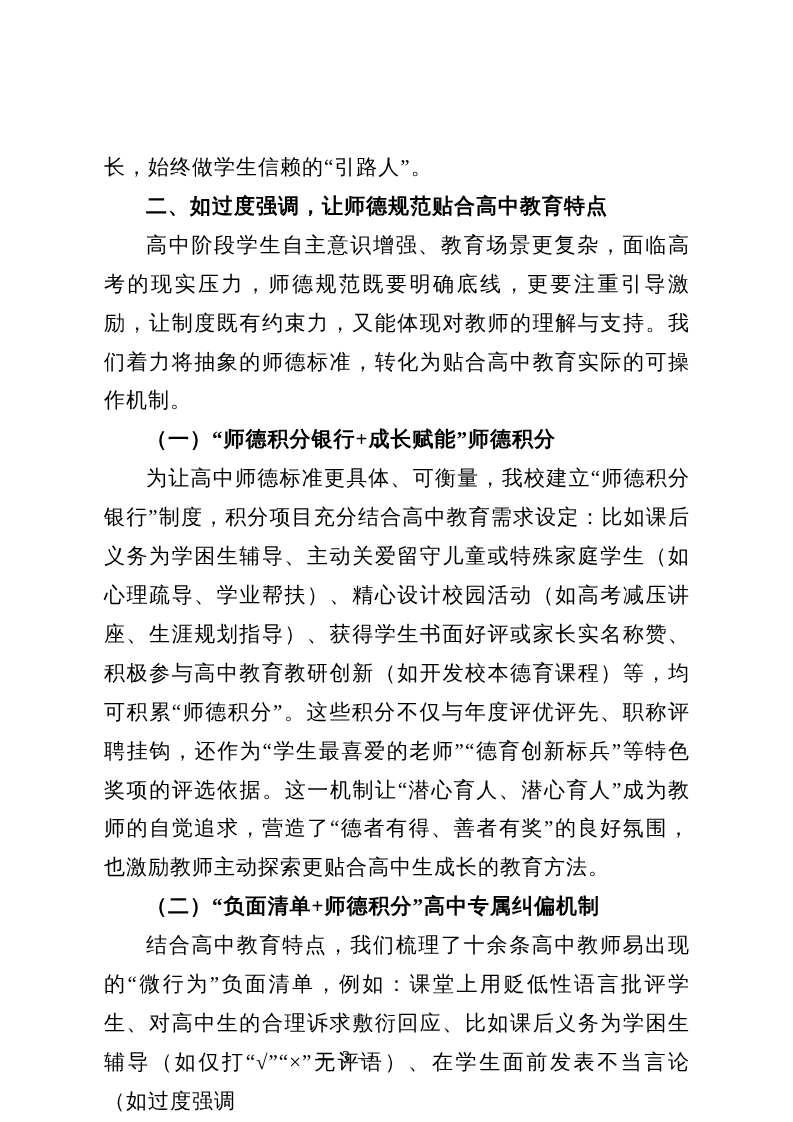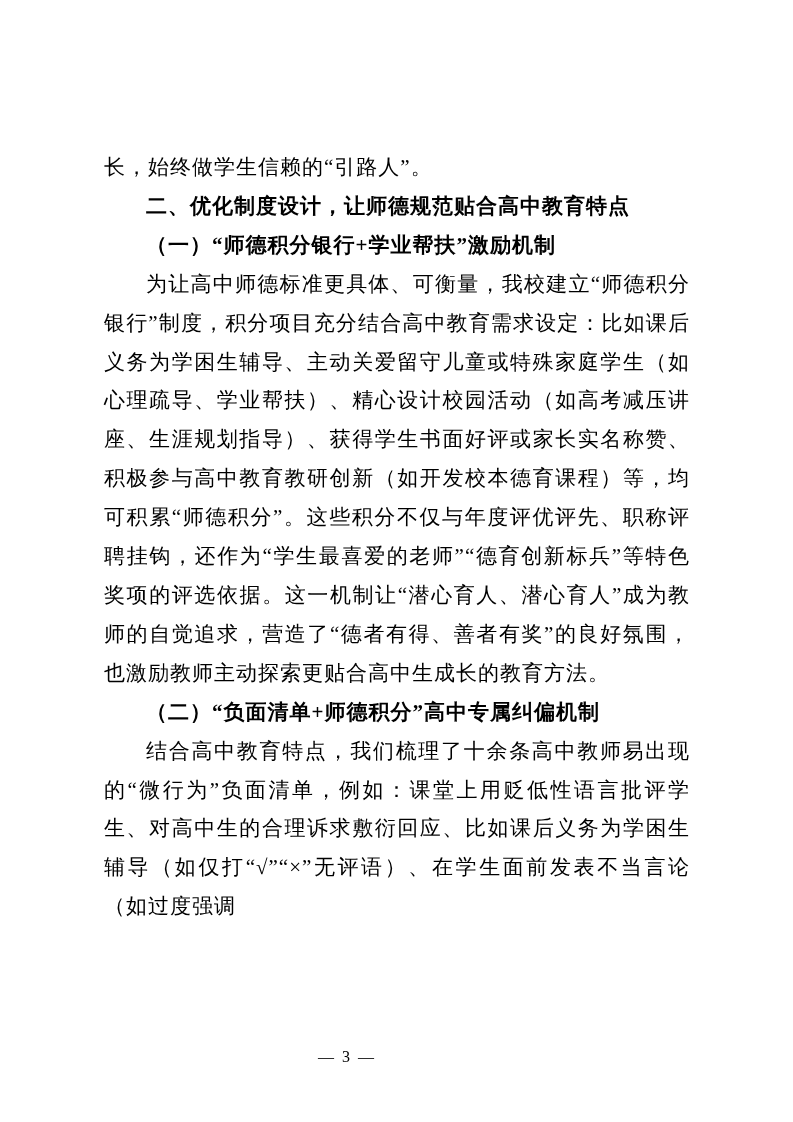--- a/index.html
+++ b/index.html
@@ -51,20 +51,21 @@
     letter-spacing: 2px;
     color: #000000;
   }
 </style>
 </head>
 <body>
 
 <div class="page">
   <div class="content">
       <p class="continuation">长，始终做学生信赖的“引路人”。</p>
-      <p class="heading">二、优化制度设计，让师德规范贴合高中教育特点</p>
-      <p class="subheading">（一）“师德积分银行+学业帮扶”激励机制</p>
+      <p class="heading">二、如过度强调，让师德规范贴合高中教育特点</p>
+      <p class="body">高中阶段学生自主意识增强、教育场景更复杂，面临高考的现实压力，师德规范既要明确底线，更要注重引导激励，让制度既有约束力，又能体现对教师的理解与支持。我们着力将抽象的师德标准，转化为贴合高中教育实际的可操作机制。</p>
+      <p class="subheading">（一）“师德积分银行+成长赋能”师德积分</p>
       <p class="body">为让高中师德标准更具体、可衡量，我校建立“师德积分银行”制度，积分项目充分结合高中教育需求设定：比如课后义务为学困生辅导、主动关爱留守儿童或特殊家庭学生（如心理疏导、学业帮扶）、精心设计校园活动（如高考减压讲座、生涯规划指导）、获得学生书面好评或家长实名称赞、积极参与高中教育教研创新（如开发校本德育课程）等，均可积累“师德积分”。这些积分不仅与年度评优评先、职称评聘挂钩，还作为“学生最喜爱的老师”“德育创新标兵”等特色奖项的评选依据。这一机制让“潜心育人、潜心育人”成为教师的自觉追求，营造了“德者有得、善者有奖”的良好氛围，也激励教师主动探索更贴合高中生成长的教育方法。</p>
       <p class="subheading">（二）“负面清单+师德积分”高中专属纠偏机制</p>
       <p class="body">结合高中教育特点，我们梳理了十余条高中教师易出现的“微行为”负面清单，例如：课堂上用贬低性语言批评学生、对高中生的合理诉求敷衍回应、比如课后义务为学困生辅导（如仅打“√”“×”无评语）、在学生面前发表不当言论（如过度强调</p>
     </div>
   <div class="footer">— 3 —</div>
 </div>
 
 </body></html>

